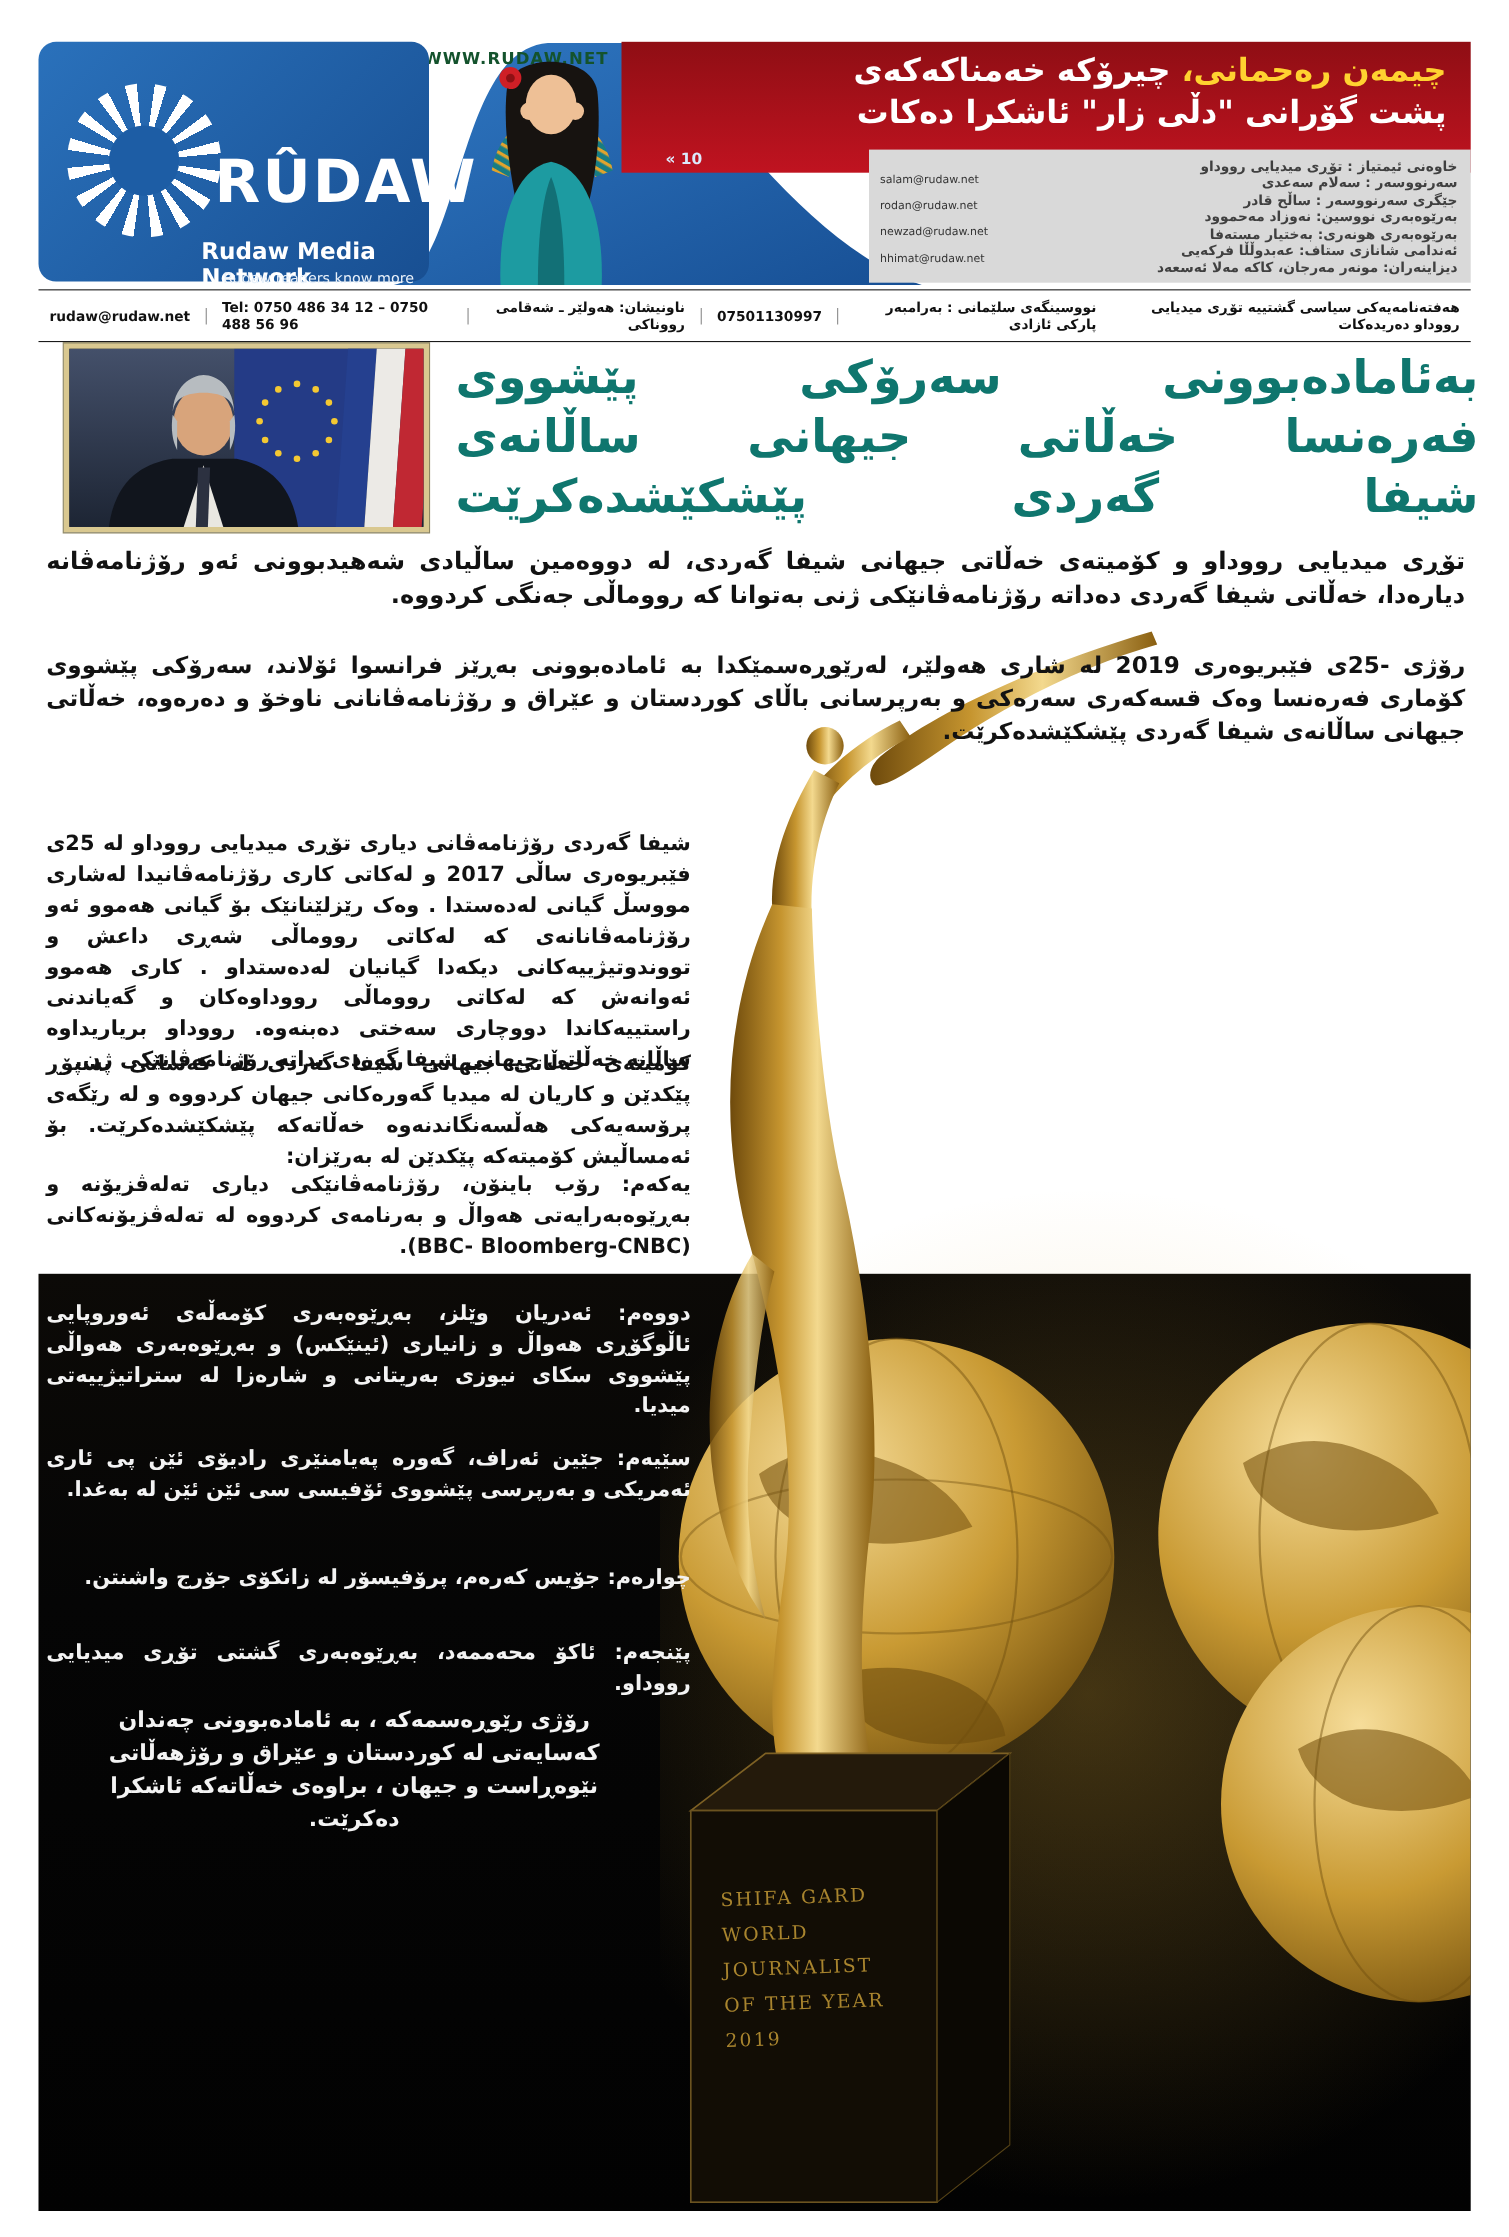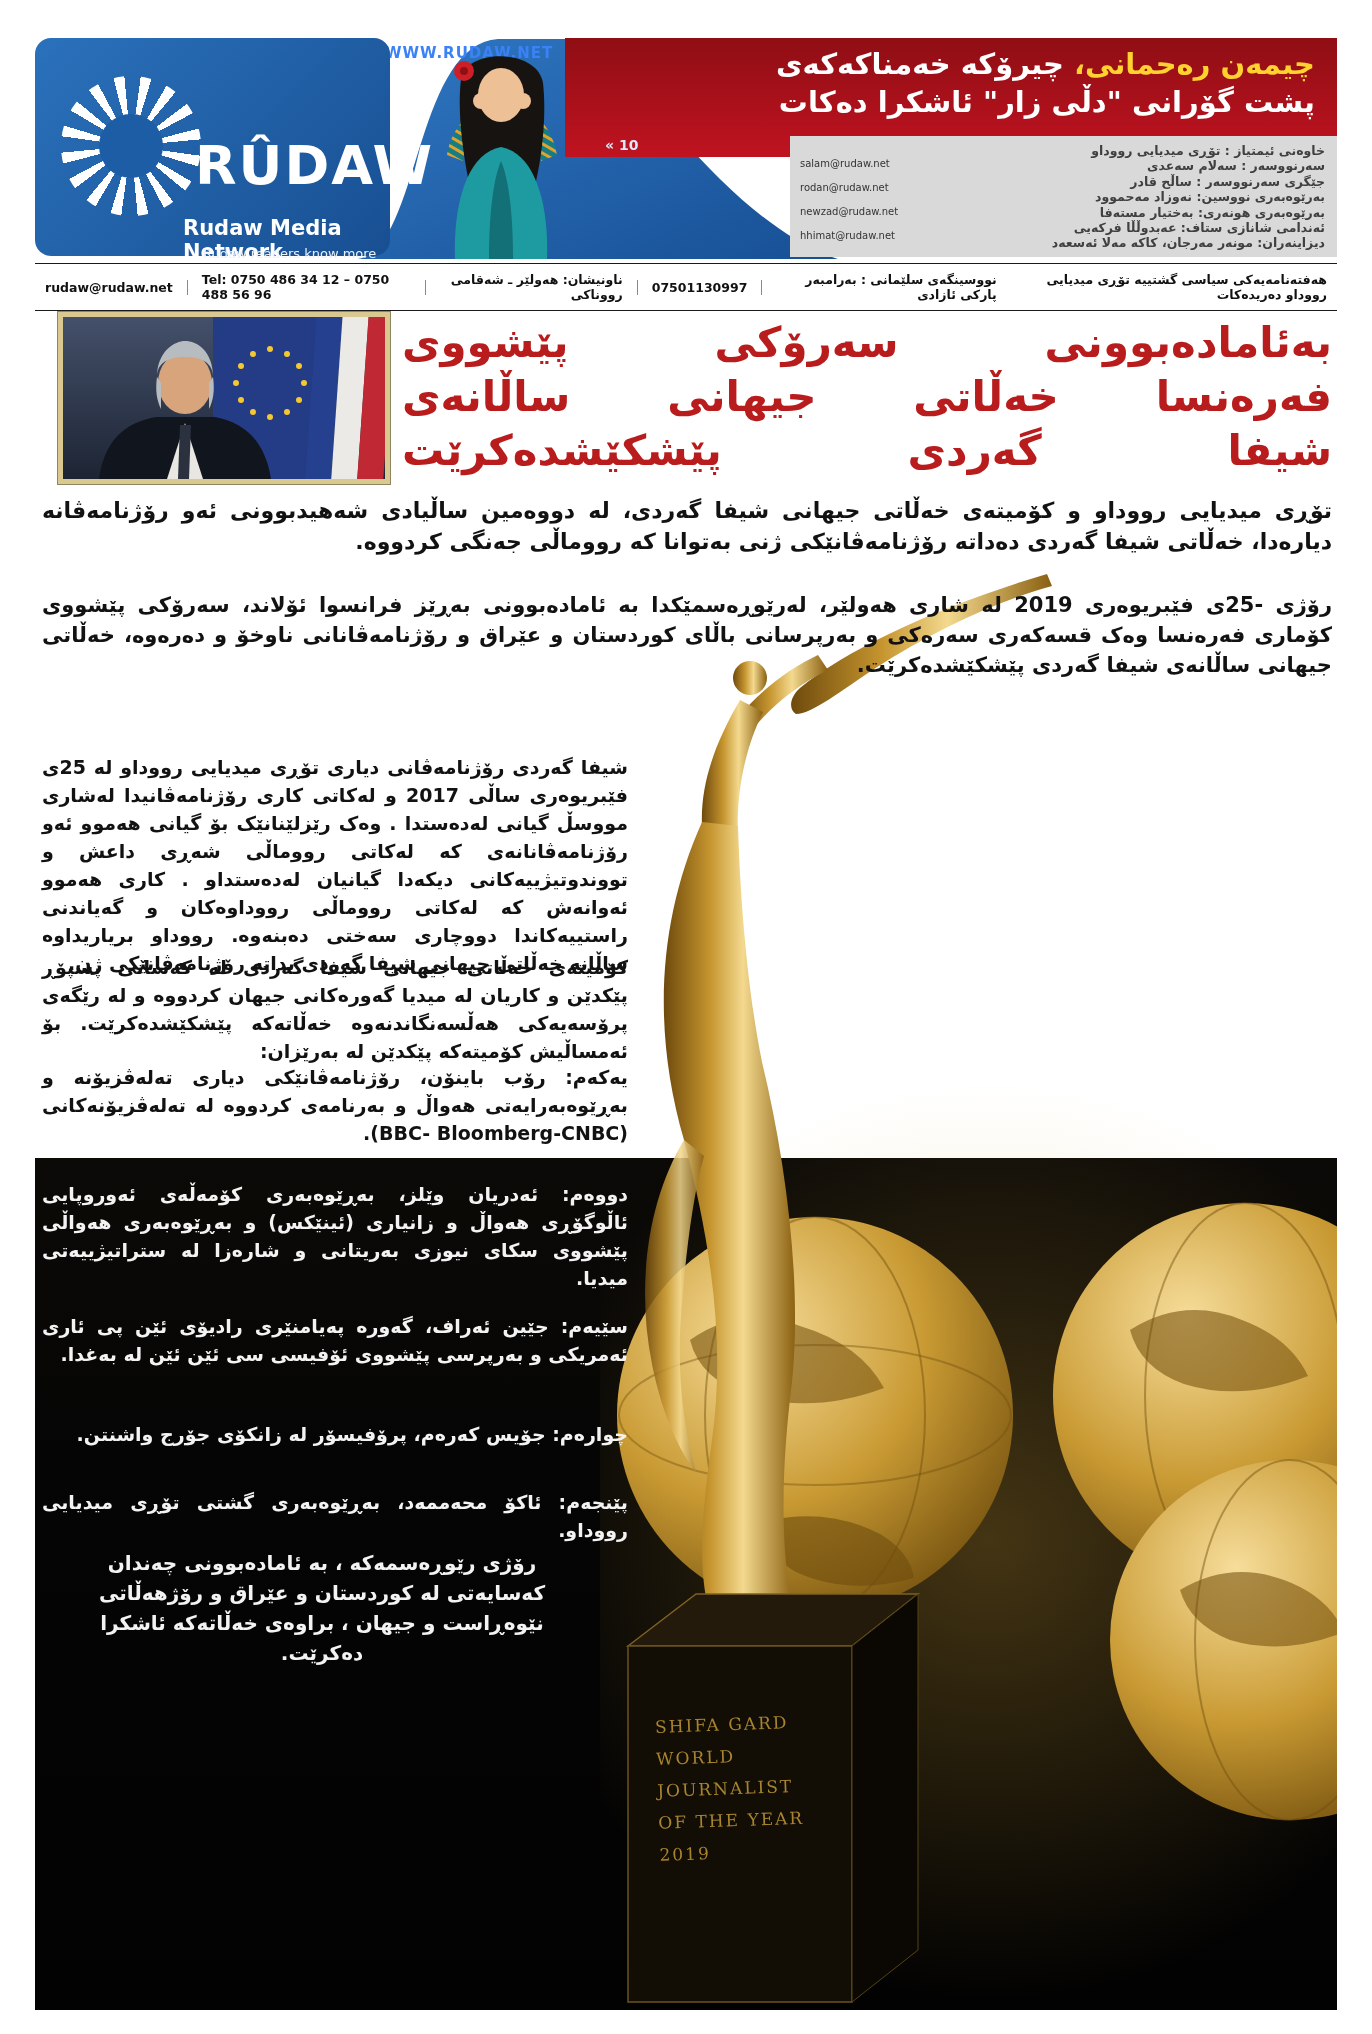--- a/index.html
+++ b/index.html
@@ -8,21 +8,21 @@
   
   .swoosh{position:absolute;left:350px;top:35px;width:490px;height:224px;z-index:1;}
   .logo-box{position:absolute;left:35px;top:38px;width:355px;height:218px;border-radius:16px;
             background:linear-gradient(135deg,#2a71bb,#184f92);z-index:3;}
   .sunburst{position:absolute;left:26px;top:38px;width:140px;height:140px;border-radius:50%;
             background:repeating-conic-gradient(from 8deg,#ffffff 0deg 9deg,rgba(255,255,255,0) 9deg 22.5deg);}
   .sunburst::after{content:"";position:absolute;inset:27%;background:#1d5da5;border-radius:50%;}
   .wordmark{position:absolute;left:160px;top:96px;color:#fff;font-size:54px;font-weight:700;letter-spacing:2px;}
   .logo-sub{position:absolute;left:148px;top:178px;color:#fff;font-size:21px;font-weight:700;}
   .logo-tag{position:absolute;left:168px;top:208px;color:#eaf2fb;font-size:13px;font-weight:400;}
-  .website{position:absolute;left:385px;top:44px;color:#3b82f6;font-size:15px;font-weight:800;z-index:2;letter-spacing:1px;}
+  .website{position:absolute;left:385px;top:44px;color:#14532d;font-size:15px;font-weight:800;z-index:2;letter-spacing:1px;}
   .photo-woman{position:absolute;left:437px;top:35px;width:130px;height:224px;z-index:4;}
   .red-banner{position:absolute;left:565px;top:38px;width:772px;height:119px;z-index:3;
               background:linear-gradient(180deg,#8f0e14,#c01320);direction:rtl;text-align:right;
               padding:0;box-sizing:border-box;}
   .red-banner .l1{padding:7px 22px 0 0;font-size:29px;font-weight:800;color:#fff;line-height:38px;}
   .red-banner .l1 .hl{color:#ffd230;}
   .red-banner .l2{padding:0 22px 0 0;font-size:29px;font-weight:800;color:#fff;line-height:38px;}
   .page-ref{position:absolute;left:40px;bottom:4px;color:#dce9fb;font-size:14px;font-weight:700;direction:ltr;}
   .credits-box{position:absolute;left:790px;top:136px;width:547px;height:121px;background:#d9d9d9;z-index:3;}
   .credit-emails{position:absolute;left:10px;top:16px;font-size:10px;color:#333;line-height:24px;direction:ltr;}
@@ -32,21 +32,21 @@
                border-top:1.5px solid #1a1a1a;border-bottom:1.5px solid #1a1a1a;z-index:3;
                display:flex;align-items:center;gap:14px;padding:0 10px;font-size:12.5px;font-weight:700;color:#111;}
   .vdiv{width:1px;height:15px;background:#8a8a8a;flex:0 0 auto;}
   .cb-right{margin-left:auto;}
   
   .black-sec{position:absolute;left:35px;top:1158px;width:1302px;height:852px;z-index:2;
              background:linear-gradient(180deg,#0c0a07,#050505 35%,#020202);}
   .trophy{position:absolute;left:600px;top:560px;width:737px;height:1450px;z-index:4;overflow:hidden;}
   .holl-photo{position:absolute;left:58px;top:312px;width:322px;height:162px;z-index:6;
               border:5px solid #d9c890;outline:1px solid #8e8661;background:#1d2534;}
-  .headline{position:absolute;left:402px;top:316px;width:930px;z-index:6;direction:rtl;color:#b91c1c;}
+  .headline{position:absolute;left:414px;top:316px;width:930px;z-index:6;direction:rtl;color:#0f766e;}
   .headline div{font-size:42px;font-weight:800;line-height:54px;text-align:justify;text-align-last:justify;}
   .txt{position:absolute;z-index:6;direction:rtl;text-align:justify;color:#121212;font-weight:700;margin:0;}
   .para-full{left:42px;width:1290px;font-size:22px;line-height:31px;}
   .para-full.p2{font-size:21px;line-height:30px;}
   .para-col{left:42px;width:586px;font-size:19px;line-height:28px;}
   .on-black{color:#f3f3f3;}
   .closing{left:62px;width:520px;font-size:20px;line-height:30px;text-align:center;text-align-last:center;}
   .pos-p1{top:495px;} .pos-p2{top:590px;} .pos-p3{top:740px;margin-top:13px;} .pos-p4{top:953px;}
   .pos-c1{top:1063px;} .pos-c2{top:1180px;} .pos-c3{top:1312px;} .pos-c4{top:1420px;} .pos-c5{top:1488px;}
   .pos-close{top:1548px;text-align:center;}

